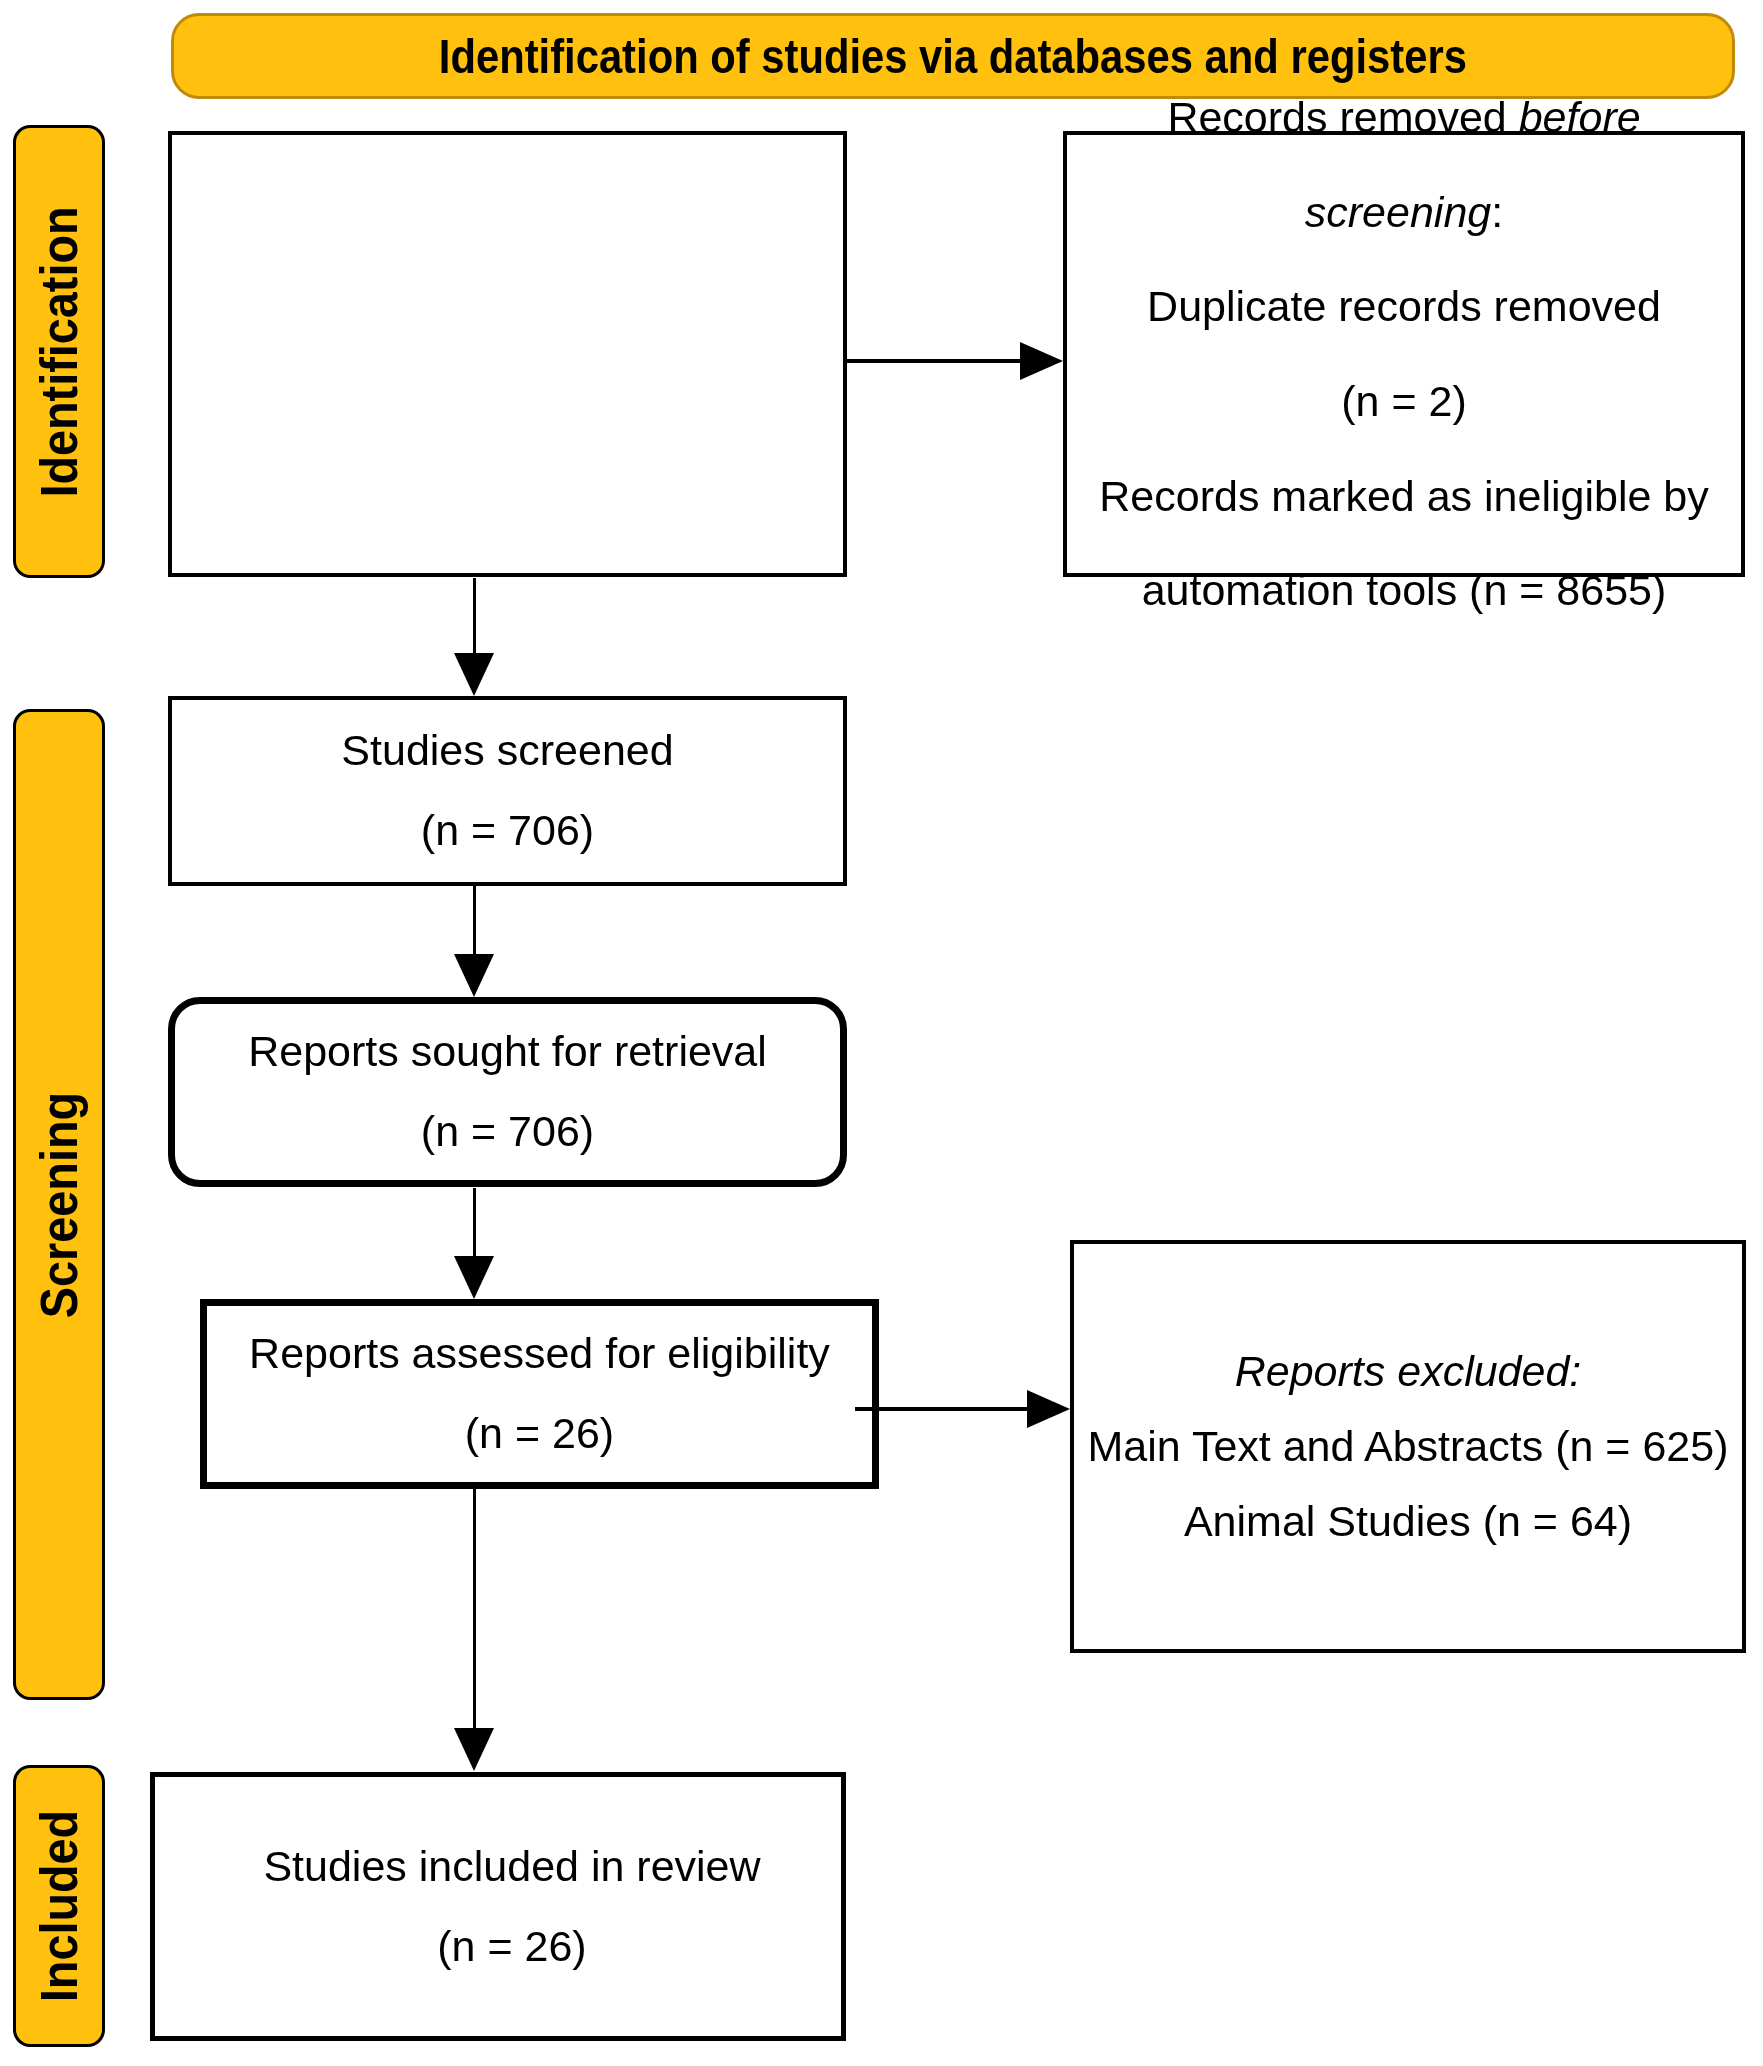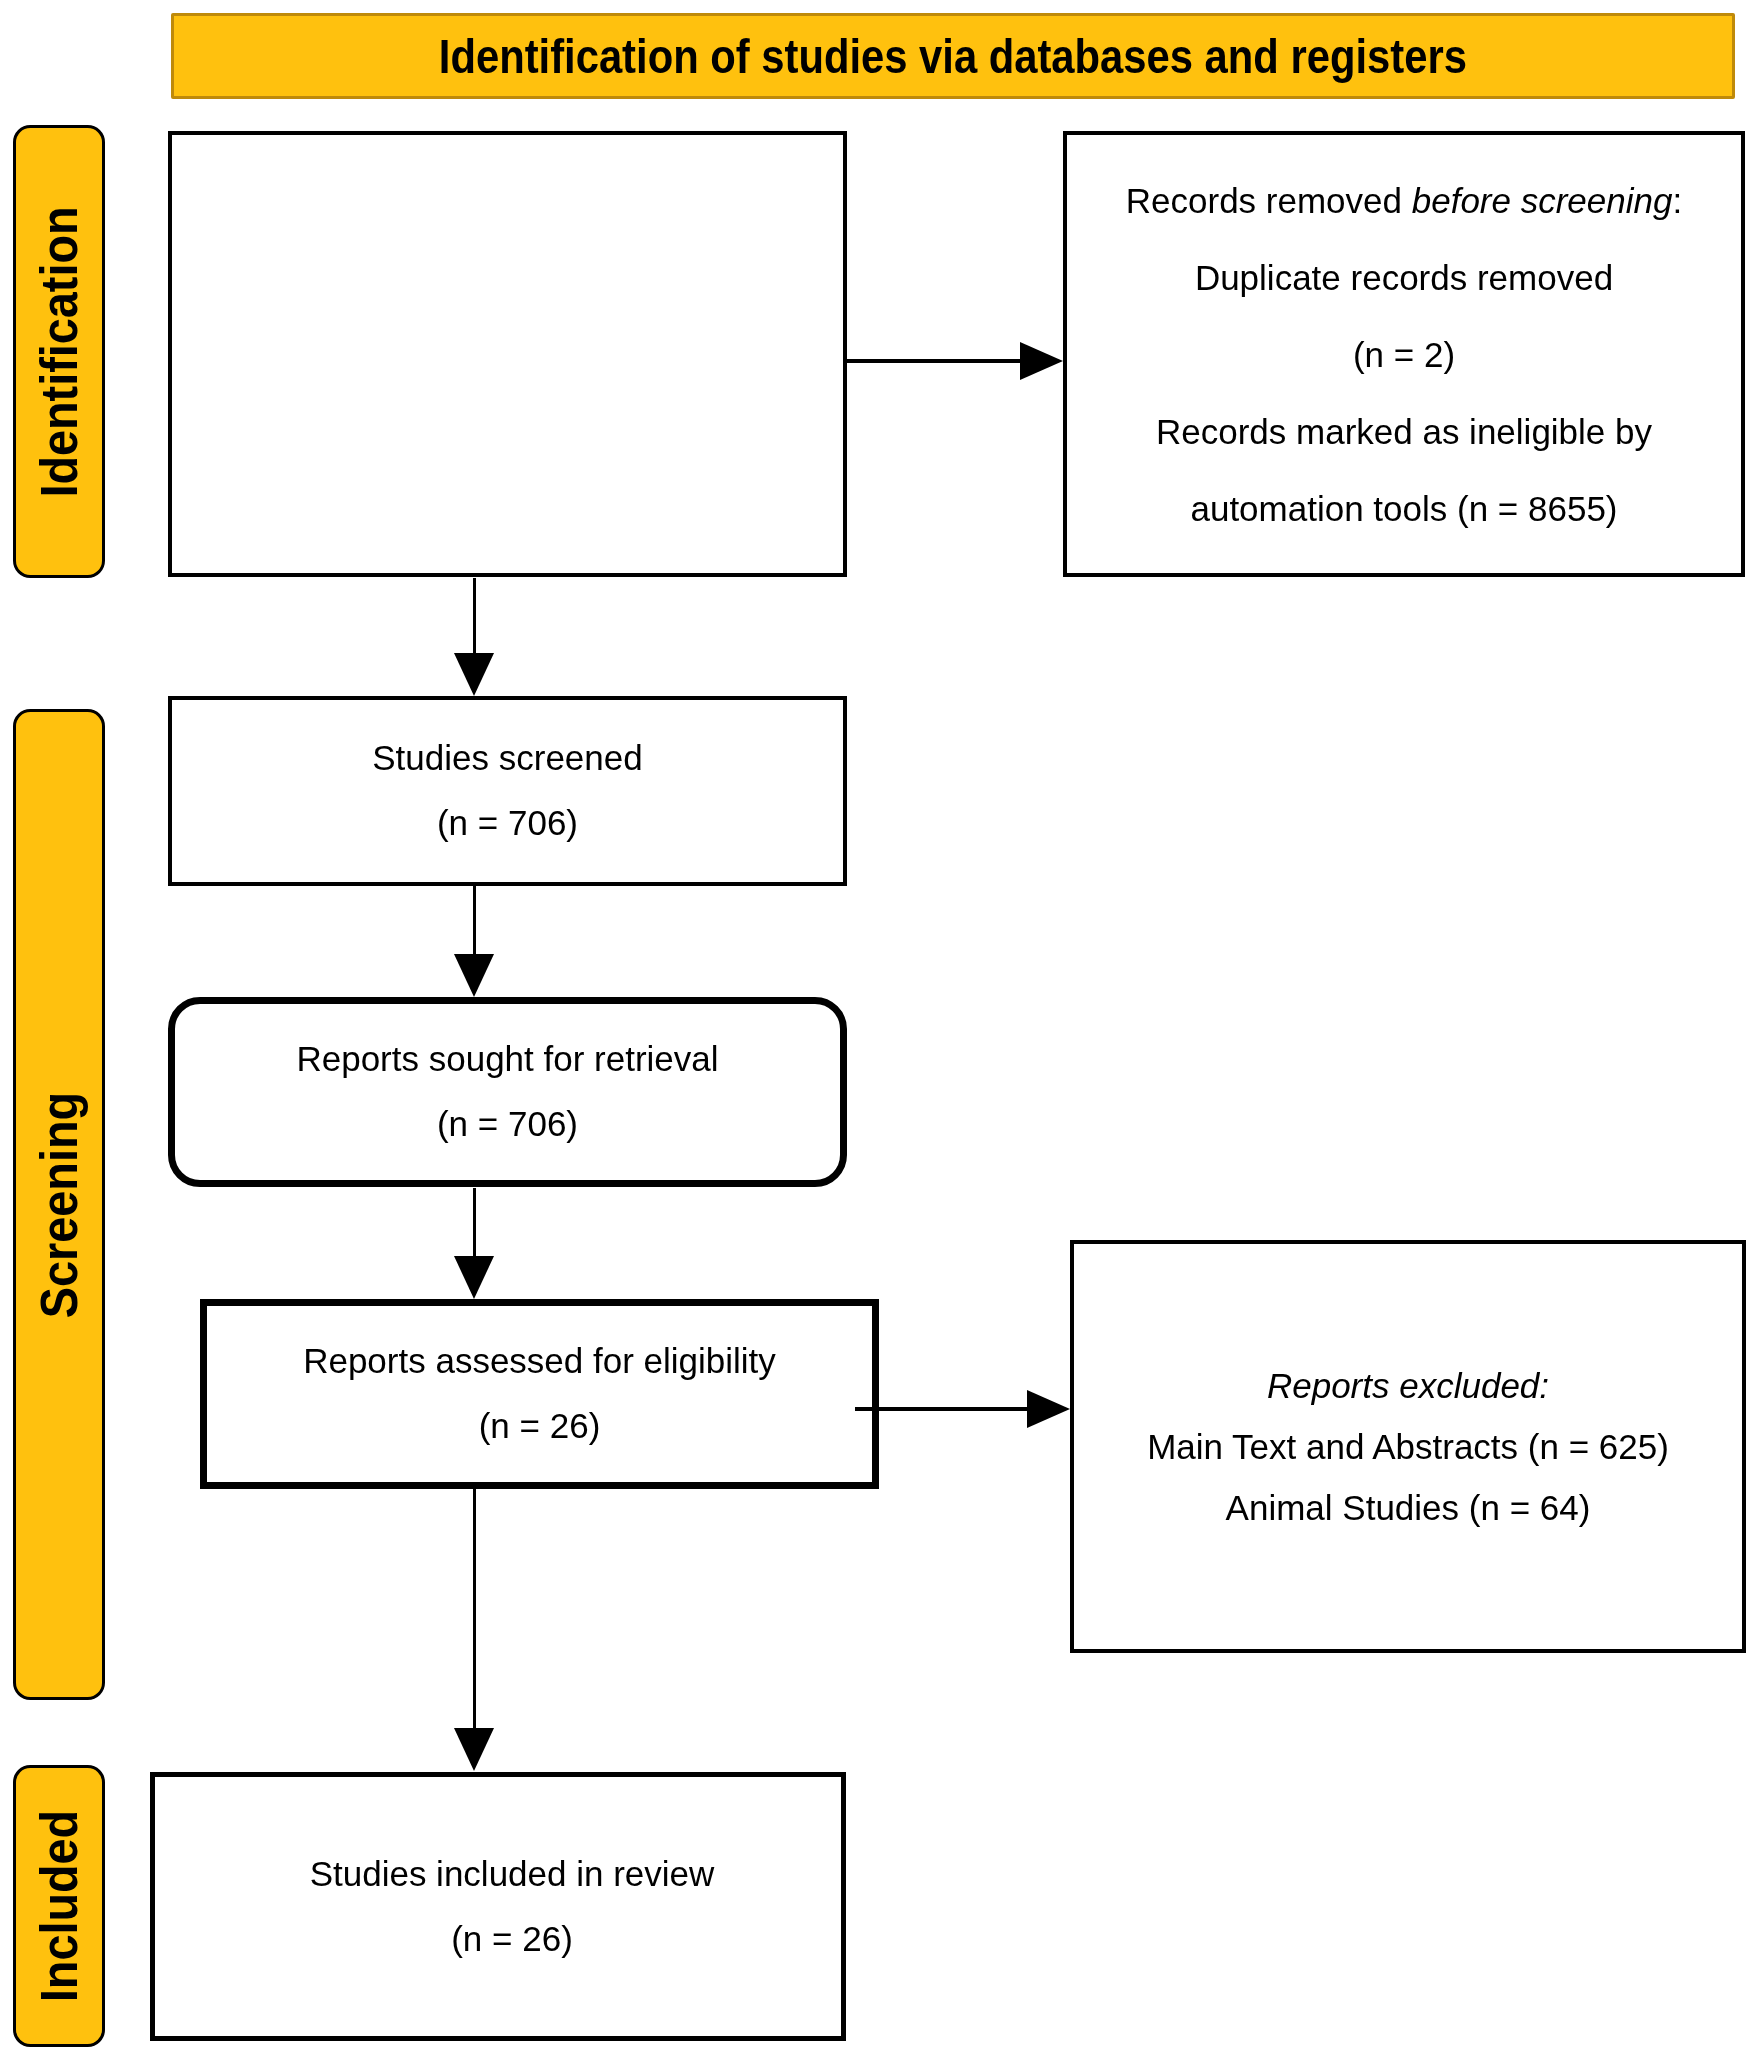--- a/index.html
+++ b/index.html
@@ -17,21 +17,21 @@
   }
 
   
   .banner {
     position: absolute;
     left: 171px; top: 13.2px;
     width: 1564px; height: 86px;
     box-sizing: border-box;
     background: #FFC10E;
     border: 3.6px solid #BF8A0A;
-    border-radius: 2px;
+    border-radius: 28px;
     display: flex;
     align-items: center;
     justify-content: center;
   }
   .banner span {
     font-size: 48px;
     font-weight: bold;
     white-space: nowrap;
     transform: scaleX(0.87);
   }
@@ -63,21 +63,21 @@
   
   .box {
     position: absolute;
     box-sizing: border-box;
     background: #FFFFFF;
     border: 4.6px solid #000000;
     display: flex;
     flex-direction: column;
     justify-content: center;
     text-align: center;
-    font-size: 35px;
+    font-size: 43px;
   }
   .box p { margin: 0; }
   .lh-a p { line-height: 1.8;  }
   .lh-b p { line-height: 2.2;  }
   .lh-c p { line-height: 1.85; }
   .lh-f p { line-height: 1.75; }
 
   #box-identified { left: 168px;  top: 131px;  width: 679px; height: 446px; }
   #box-removed    { left: 1063px; top: 131px;  width: 682px; height: 446px; }
   #box-screened   { left: 168px;  top: 696px; width: 679px; height: 190px; }

